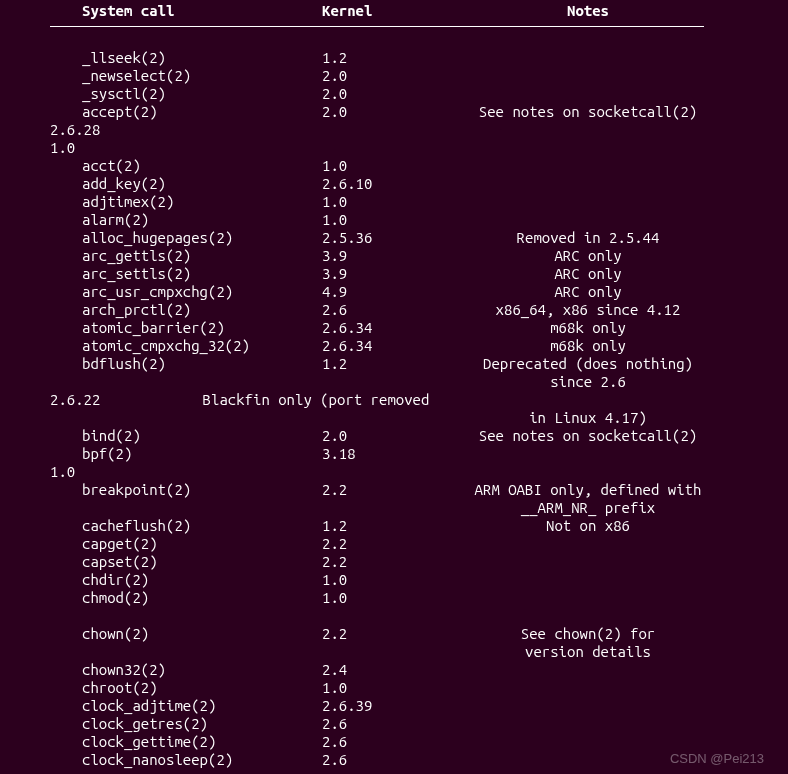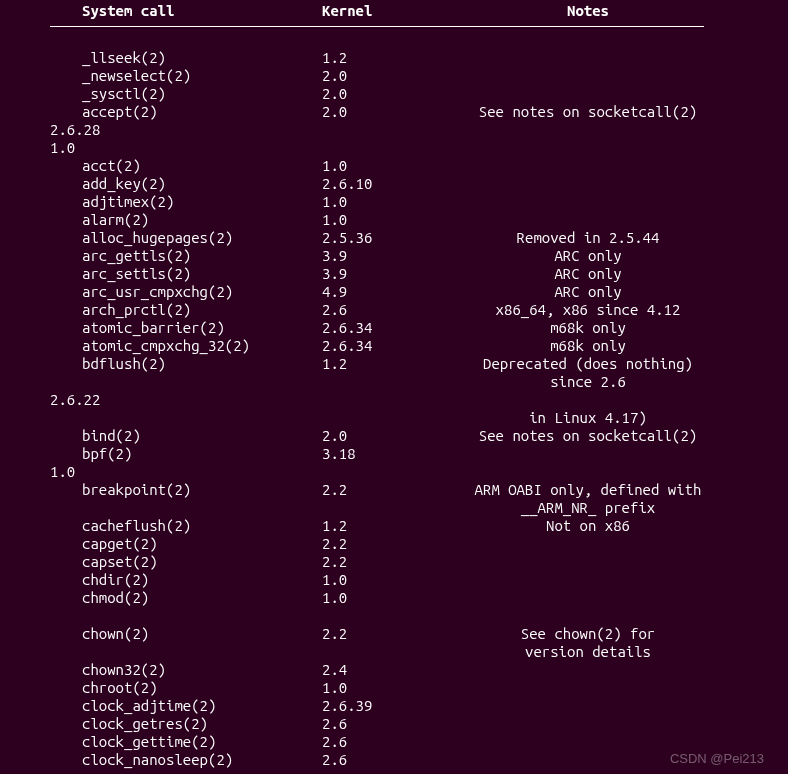--- a/index.html
+++ b/index.html
@@ -66,21 +66,21 @@
       <div class="row"><span class="col1"><span class="bold">alarm</span><span>(2)</span></span><span class="col2">1.0</span></div>
       <div class="row"><span class="col1"><span class="bold">alloc_hugepages</span><span>(2)</span></span><span class="col2">2.5.36</span><span class="col3"><span>Removed in 2.5.44</span></span></div>
       <div class="row"><span class="col1"><span class="bold">arc_gettls</span><span>(2)</span></span><span class="col2">3.9</span><span class="col3"><span>ARC only</span></span></div>
       <div class="row"><span class="col1"><span class="bold">arc_settls</span><span>(2)</span></span><span class="col2">3.9</span><span class="col3"><span>ARC only</span></span></div>
       <div class="row"><span class="col1"><span class="bold">arc_usr_cmpxchg</span><span>(2)</span></span><span class="col2">4.9</span><span class="col3"><span>ARC only</span></span></div>
       <div class="row"><span class="col1"><span class="bold">arch_prctl</span><span>(2)</span></span><span class="col2">2.6</span><span class="col3"><span>x86_64, x86 since 4.12</span></span></div>
       <div class="row"><span class="col1"><span class="bold">atomic_barrier</span><span>(2)</span></span><span class="col2">2.6.34</span><span class="col3"><span>m68k only</span></span></div>
       <div class="row"><span class="col1"><span class="bold">atomic_cmpxchg_32</span><span>(2)</span></span><span class="col2">2.6.34</span><span class="col3"><span>m68k only</span></span></div>
       <div class="row"><span class="col1"><span class="bold">bdflush</span><span>(2)</span></span><span class="col2">1.2</span><span class="col3"><span>Deprecated (does nothing)</span></span></div>
       <div class="row"><span class="col1"></span><span class="col2"></span><span class="col3"><span>since 2.6</span></span></div>
-      <div class="row"><span class="col2">2.6.22</span></div>
+      <div class="row"><span class="col2">2.6.22</span><span class="col3"><span>Blackfin only (port removed</span></span></div>
       <div class="row"><span class="col1"></span><span class="col2"></span><span class="col3"><span>in Linux 4.17)</span></span></div>
       <div class="row"><span class="col1"><span class="bold">bind</span><span>(2)</span></span><span class="col2">2.0</span><span class="col3"><span>See notes on </span><span class="bold">socketcall</span><span>(2)</span></span></div>
       <div class="row"><span class="col1"><span class="bold">bpf</span><span>(2)</span></span><span class="col2">3.18</span></div>
       <div class="row"><span class="col2">1.0</span></div>
       <div class="row"><span class="col1"><span class="bold">breakpoint</span><span>(2)</span></span><span class="col2">2.2</span><span class="col3"><span>ARM OABI only, defined with</span></span></div>
       <div class="row"><span class="col1"></span><span class="col2"></span><span class="col3"><span class="bold">__ARM_NR_</span><span> prefix</span></span></div>
       <div class="row"><span class="col1"><span class="bold">cacheflush</span><span>(2)</span></span><span class="col2">1.2</span><span class="col3"><span>Not on x86</span></span></div>
       <div class="row"><span class="col1"><span class="bold">capget</span><span>(2)</span></span><span class="col2">2.2</span></div>
       <div class="row"><span class="col1"><span class="bold">capset</span><span>(2)</span></span><span class="col2">2.2</span></div>
       <div class="row"><span class="col1"><span class="bold">chdir</span><span>(2)</span></span><span class="col2">1.0</span></div>

